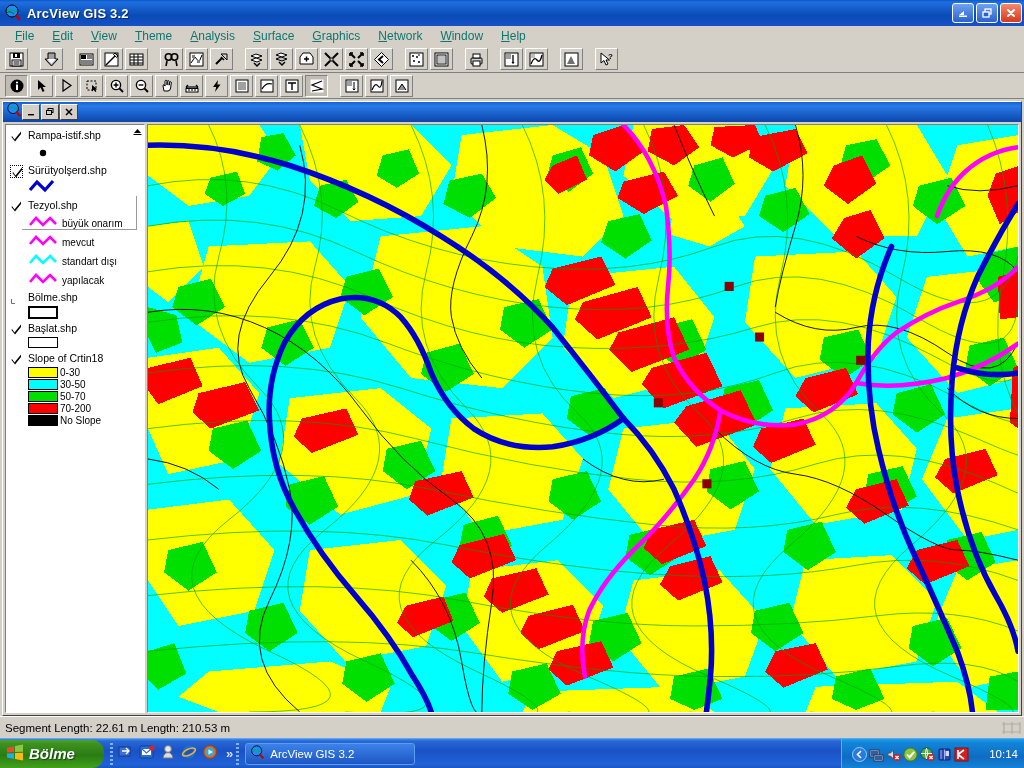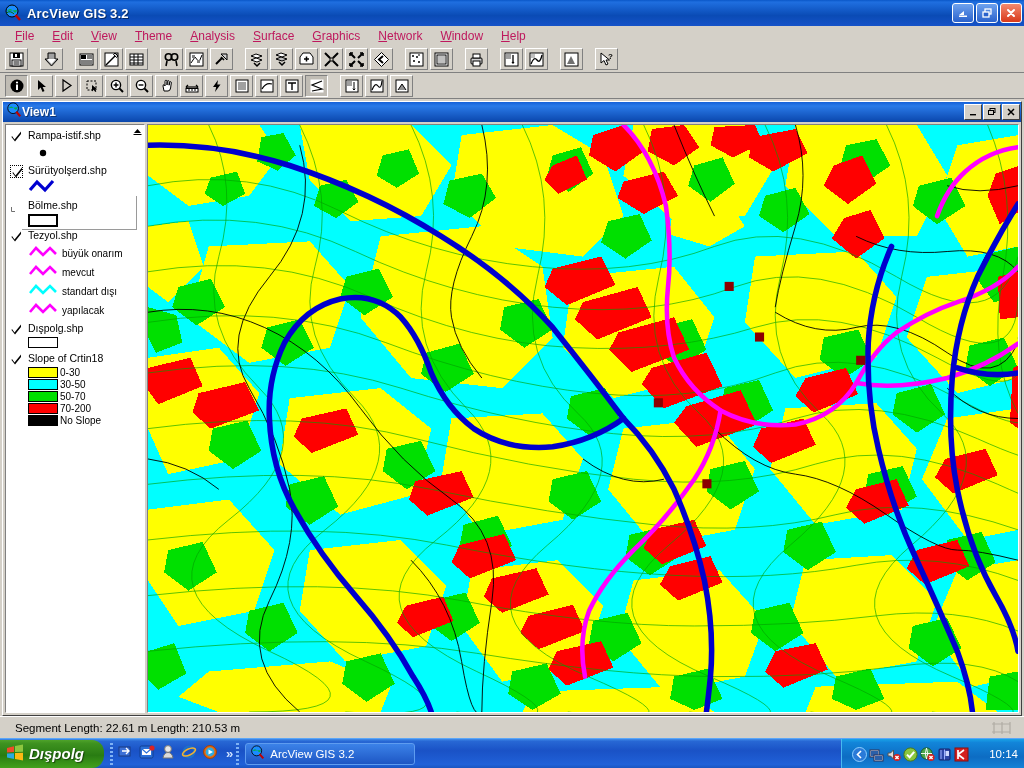--- a/index.html
+++ b/index.html
@@ -44,21 +44,21 @@
     line-height: 1;
   }
   .winbtn.close { background: linear-gradient(180deg,#f38a6e,#d8391a); }
   
   .menubar {
     height: 20px; background: #d4d0c8;
     display: flex; align-items: center;
     padding-left: 6px; gap: 0;
   }
   .menu-item {
-    font-size: 12px; color: #be185d;
+    font-size: 12px; color: #0f766e;
     padding: 1px 9px;
     white-space: nowrap;
   }
   .menu-item u { text-decoration: underline; }
   
   .toolbar {
     height: 27px; background: #d4d0c8;
     display: flex; align-items: center;
     padding-left: 4px; gap: 0px;
     border-bottom: 1px solid #808080;
@@ -161,21 +161,21 @@
   .mapwrap {
     flex: 1 1 auto; position: relative; overflow: hidden;
     border-top: 1px solid #808080; border-left: 1px solid #808080;
     border-right: 1px solid #fff; border-bottom: 1px solid #fff;
     background: #00ffff;
   }
   .mapwrap svg { display:block; width:100%; height:100%; }
   
   .statusbar {
     height: 22px; background: #d4d0c8; display:flex; align-items:center;
-    padding: 0 12px; border-top: 1px solid #fff; gap: 4px;
+    padding: 0 2px; border-top: 1px solid #fff; gap: 4px;
   }
   .status-text { font-size: 11.5px; flex: 1 1 auto; padding-left: 3px; }
   .status-grid { width: 22px; height: 16px; position: relative; }
   
   .taskbar {
     position: absolute; left:0; bottom:0; width: 1024px; height: 30px;
     background: linear-gradient(180deg,#3f8bea 0%, #2767d4 8%, #1a52c6 40%, #2061d8 88%, #1a55c0 100%);
     display: flex; align-items: center;
     border-top: 1px solid #5ba6f7;
   }
@@ -556,21 +556,20 @@
 
   <div class="viewwin">
     <div class="view-titlebar">
       <span class="app-icon">
         <svg width="16" height="16" viewBox="0 0 18 18">
           <circle cx="8" cy="7" r="6" fill="#1a8cff" stroke="#000" stroke-width="1"></circle>
           <path d="M3 7 Q6 3 9 7 Q12 11 13 6" fill="#00b050"></path>
           <line x1="11.5" y1="11" x2="16" y2="16" stroke="#c00000" stroke-width="2.5"></line>
         </svg>
       </span>
-      <span class="view-title-text">View1</span>
       <span class="vbtns">
         <span class="vbtn">
           <svg width="10" height="10" viewBox="0 0 10 10">
               <rect x="2" y="7" width="6" height="1.4" fill="#000"></rect>
             </svg>
         </span>
         <span class="vbtn">
           <svg width="10" height="10" viewBox="0 0 10 10">
               <rect x="3" y="1.5" width="5" height="4" fill="none" stroke="#000"></rect>
               <rect x="1.5" y="3.5" width="5" height="4" fill="#d4d0c8" stroke="#000"></rect>
@@ -630,81 +629,81 @@
                     <path d="M2 11 L9 3 L17 11 L25 2" fill="none" stroke="#0000d0" stroke-width="3.2"></path>
                   </svg>
               </span>
             </div>
           </div>
 
           <div class="theme">
             <div class="theme-head">
               <span class="chk">
                 <svg width="13" height="13" viewBox="0 0 13 13">
-                    <path d="M1.5 7 L1.5 11.5 L5 11.5" fill="none" stroke="#707070" stroke-width="1"></path>
-                  </svg>
-              </span>
-              <span class="theme-name">Bölme.shp</span>
-            </div>
-            <div class="sym-row">
-              <span class="swatch" style="background:#ffffff;border:2px solid #000;height:13px;"></span>
+                    <path d="M2 6 L4.5 9.5 L11 1.5 L11 4 L5 11.5 L1.5 7 Z" fill="#000"></path>
+                  </svg>
+              </span>
+              <span class="theme-name">Tezyol.shp</span>
+            </div>
+            <div class="sym-row">
+              <span>
+                <svg width="32" height="12" viewBox="0 0 32 12">
+                    <path d="M2 9 L8 2 L15 9 L22 2 L28 8" fill="none" stroke="#ff00ff" stroke-width="2.6"></path>
+                  </svg>
+              </span>
+              <span class="sym-label">büyük onarım</span>
+            </div>
+            <div class="sym-row">
+              <span>
+                <svg width="32" height="12" viewBox="0 0 32 12">
+                    <path d="M2 9 L8 2 L15 9 L22 2 L28 8" fill="none" stroke="#ff00ff" stroke-width="2.6"></path>
+                  </svg>
+              </span>
+              <span class="sym-label">mevcut</span>
+            </div>
+            <div class="sym-row">
+              <span>
+                <svg width="32" height="12" viewBox="0 0 32 12">
+                    <path d="M2 9 L8 2 L15 9 L22 2 L28 8" fill="none" stroke="#00ffff" stroke-width="2.6"></path>
+                  </svg>
+              </span>
+              <span class="sym-label">standart dışı</span>
+            </div>
+            <div class="sym-row">
+              <span>
+                <svg width="32" height="12" viewBox="0 0 32 12">
+                    <path d="M2 9 L8 2 L15 9 L22 2 L28 8" fill="none" stroke="#ff00ff" stroke-width="2.6"></path>
+                  </svg>
+              </span>
+              <span class="sym-label">yapılacak</span>
             </div>
           </div>
 
           <div class="theme">
             <div class="theme-head">
               <span class="chk">
                 <svg width="13" height="13" viewBox="0 0 13 13">
-                    <path d="M2 6 L4.5 9.5 L11 1.5 L11 4 L5 11.5 L1.5 7 Z" fill="#000"></path>
-                  </svg>
-              </span>
-              <span class="theme-name">Tezyol.shp</span>
-            </div>
-            <div class="sym-row">
-              <span>
-                <svg width="32" height="12" viewBox="0 0 32 12">
-                    <path d="M2 9 L8 2 L15 9 L22 2 L28 8" fill="none" stroke="#ff00ff" stroke-width="2.6"></path>
-                  </svg>
-              </span>
-              <span class="sym-label">büyük onarım</span>
-            </div>
-            <div class="sym-row">
-              <span>
-                <svg width="32" height="12" viewBox="0 0 32 12">
-                    <path d="M2 9 L8 2 L15 9 L22 2 L28 8" fill="none" stroke="#ff00ff" stroke-width="2.6"></path>
-                  </svg>
-              </span>
-              <span class="sym-label">mevcut</span>
-            </div>
-            <div class="sym-row">
-              <span>
-                <svg width="32" height="12" viewBox="0 0 32 12">
-                    <path d="M2 9 L8 2 L15 9 L22 2 L28 8" fill="none" stroke="#00ffff" stroke-width="2.6"></path>
-                  </svg>
-              </span>
-              <span class="sym-label">standart dışı</span>
-            </div>
-            <div class="sym-row">
-              <span>
-                <svg width="32" height="12" viewBox="0 0 32 12">
-                    <path d="M2 9 L8 2 L15 9 L22 2 L28 8" fill="none" stroke="#ff00ff" stroke-width="2.6"></path>
-                  </svg>
-              </span>
-              <span class="sym-label">yapılacak</span>
+                    <path d="M1.5 7 L1.5 11.5 L5 11.5" fill="none" stroke="#707070" stroke-width="1"></path>
+                  </svg>
+              </span>
+              <span class="theme-name">Bölme.shp</span>
+            </div>
+            <div class="sym-row">
+              <span class="swatch" style="background:#ffffff;border:2px solid #000;height:13px;"></span>
             </div>
           </div>
 
           <div class="theme" style="margin-top:3px;">
             <div class="theme-head">
               <span class="chk">
                 <svg width="13" height="13" viewBox="0 0 13 13">
                     <path d="M2 6 L4.5 9.5 L11 1.5 L11 4 L5 11.5 L1.5 7 Z" fill="#000"></path>
                   </svg>
               </span>
-              <span class="theme-name">Dışpolg.shp</span>
+              <span class="theme-name">Başlat.shp</span>
             </div>
             <div class="sym-row">
               <span class="swatch" style="background:#ffffff;"></span>
             </div>
           </div>
 
           <div class="theme" style="margin-top:4px;">
             <div class="theme-head">
               <span class="chk">
                 <svg width="13" height="13" viewBox="0 0 13 13">
@@ -949,21 +948,21 @@
 <div class="taskbar">
   <div class="startbtn">
     <span>
       <svg width="18" height="17" viewBox="0 0 18 17">
         <path d="M1 4 L8 2.2 L8 8 L1 8.4 Z" fill="#f04a2a"></path>
         <path d="M9 2 L17 0.5 L17 7.8 L9 8 Z" fill="#8ec63f"></path>
         <path d="M1 9.4 L8 9.2 L8 15 L1 13.4 Z" fill="#29abe2"></path>
         <path d="M9 9 L17 8.8 L17 16.4 L9 15 Z" fill="#fdb913"></path>
       </svg>
     </span>
-    <span>Dışpolg</span>
+    <span>Bölme</span>
   </div>
 
   <div class="ql-sep"></div>
   <div class="quicklaunch">
     <span>
       <svg width="16" height="16" viewBox="0 0 16 16">
           <rect x="1" y="3" width="11" height="9" fill="#3b6fd6" stroke="#1a3a80"></rect>
           <path d="M4 7 L10 7 M8 4 L11 7 L8 10" stroke="#fff" stroke-width="1.4" fill="none"></path>
         </svg>
     </span>

